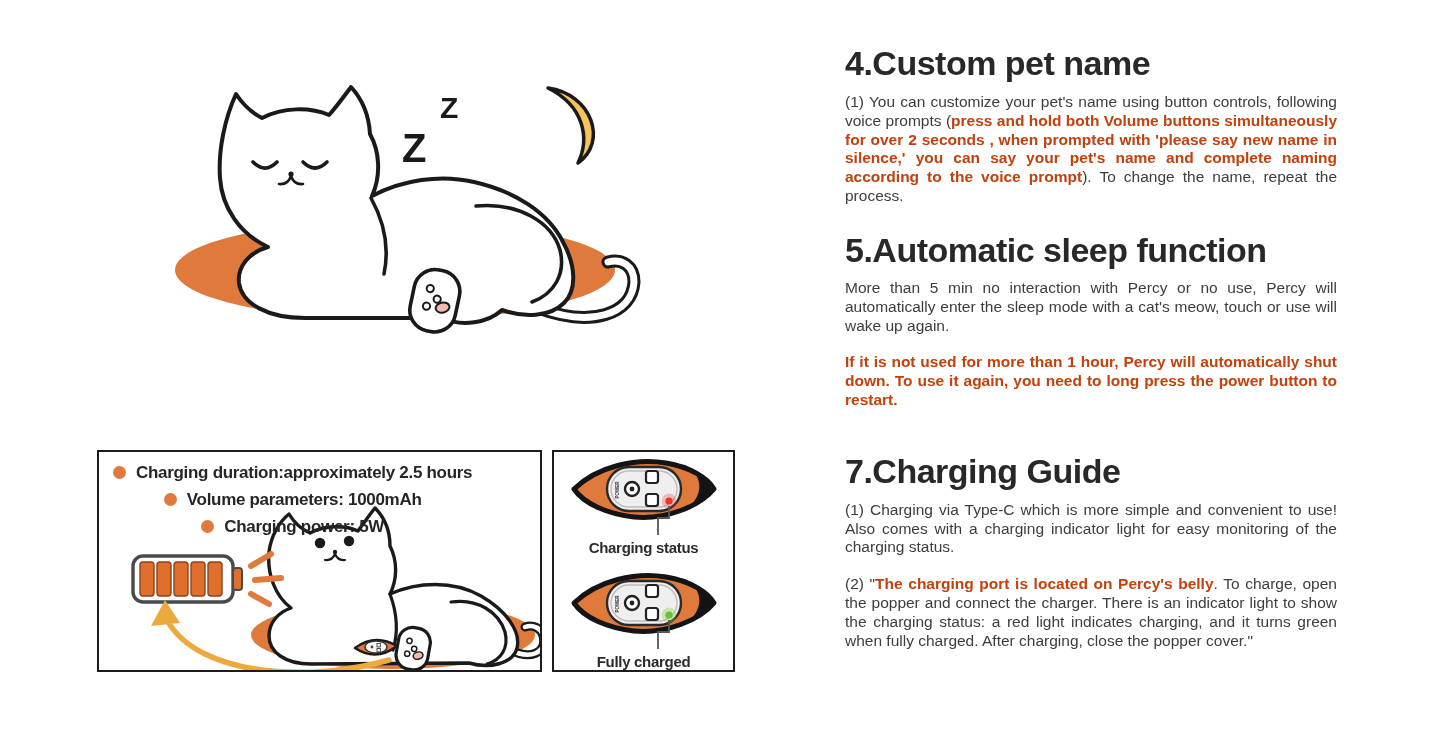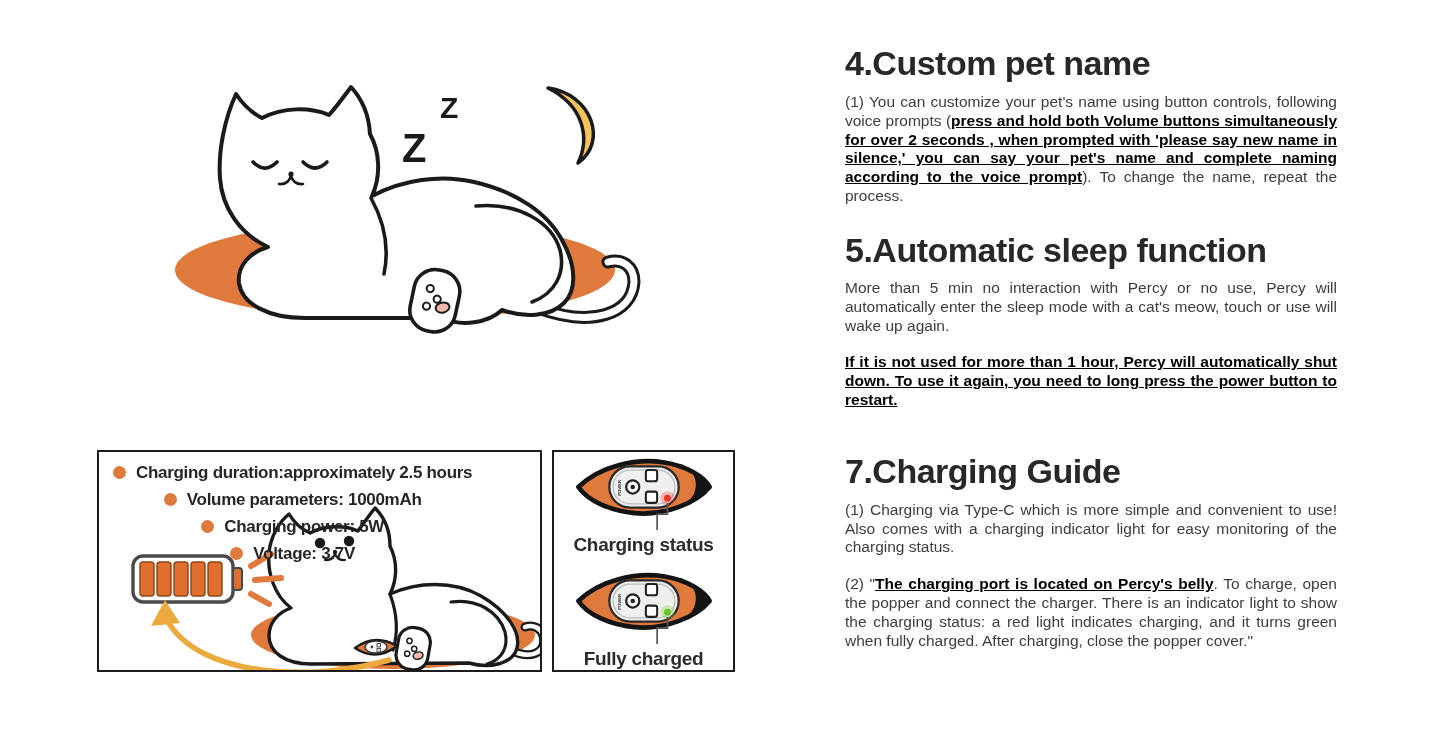--- a/index.html
+++ b/index.html
@@ -16,32 +16,32 @@
   .spec-scene{position:absolute;left:0;top:0;width:441px;height:218px;}
   .spec-list{position:absolute;left:14px;top:7px;z-index:2;}
   .spec-row{display:flex;align-items:center;height:27px;justify-content:center;}
   .bullet{width:13px;height:13px;border-radius:50%;background:#e0793c;margin-right:10px;flex:0 0 auto;}
   .spec-row span{font-size:17px;font-weight:700;color:#262626;letter-spacing:-0.3px;white-space:nowrap;}
   .status-box{
     position:absolute;left:552px;top:450px;width:179px;height:218px;
     border:2px solid #1c1c1c;background:#fff;
     display:flex;flex-direction:column;align-items:center;
   }
-  .status-label{font-size:19px;font-weight:700;color:#2b2b2b;letter-spacing:-0.3px;}
+  .status-label{font-size:15px;font-weight:700;color:#2b2b2b;letter-spacing:-0.3px;}
   .dev-svg{display:block;}
   
   .right-col{position:absolute;left:845px;top:44px;width:492px;color:#3d3d3d;}
   .section-title{
     font-size:34px;font-weight:700;color:#282828;
     letter-spacing:-0.5px;line-height:1.15;
   }
   .right-col p{
     margin:0;font-size:15.5px;line-height:18.8px;text-align:justify;color:#3d3d3d;
   }
-  .right-col p b, .right-col p.bold{color:#000000;text-decoration:underline;}
+  .right-col p b, .right-col p.bold{color:#c2410c;}
   .mt-p1{margin-top:10px !important;}
   .mt-p2{margin-top:17px !important;}
   .mt-h5{margin-top:25px;}
   .mt-sp1{margin-top:9px !important;}
   .mt-sp2{margin-top:18px !important;}
   .mt-h6{margin-top:42px;}
   .mt-cp1{margin-top:10px !important;}
   .mt-cp2{margin-top:18px !important;}
   p.bold{font-weight:700;}
 </style>
@@ -158,24 +158,20 @@
         <div class="bullet"></div>
         <span>Charging duration:approximately 2.5 hours</span>
       </div>
       <div class="spec-row">
         <div class="bullet"></div>
         <span>Volume parameters: 1000mAh</span>
       </div>
       <div class="spec-row">
         <div class="bullet"></div>
         <span>Charging power: 5W</span>
-      </div>
-      <div class="spec-row">
-        <div class="bullet"></div>
-        <span>Voltage: 3.7V</span>
       </div>
     </div>
   </div>
 
   <div class="status-box">
     <svg class="dev-svg" width="156" height="80" viewBox="0 0 156 80" style="margin-top:4px">
       <path d="M 8,33 C 32,10 70,2 100,7 C 124,11 142,22 148,33 C 134,50 100,64 68,61 C 42,58 18,48 8,33 Z" fill="#e0793c" stroke="#141414" stroke-width="5" stroke-linejoin="round"></path>
       <path d="M 98,7 C 122,11 140,22 147,32 C 142,39 134,45 125,49 C 137,37 137,19 119,9 Z" fill="#141414"></path>
       <rect x="41" y="11" width="74" height="44" rx="22" fill="#efefef" stroke="#2a2a2a" stroke-width="2.4"></rect>
       <rect x="45" y="15" width="66" height="36" rx="18" fill="none" stroke="#bdbdbd" stroke-width="1.4"></rect>

